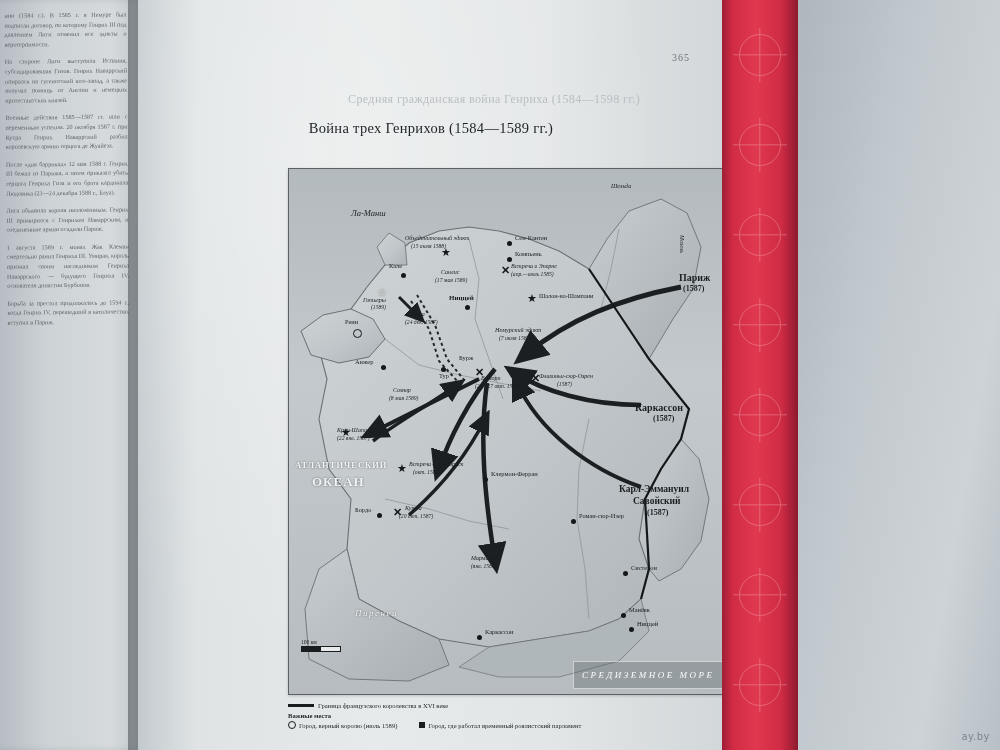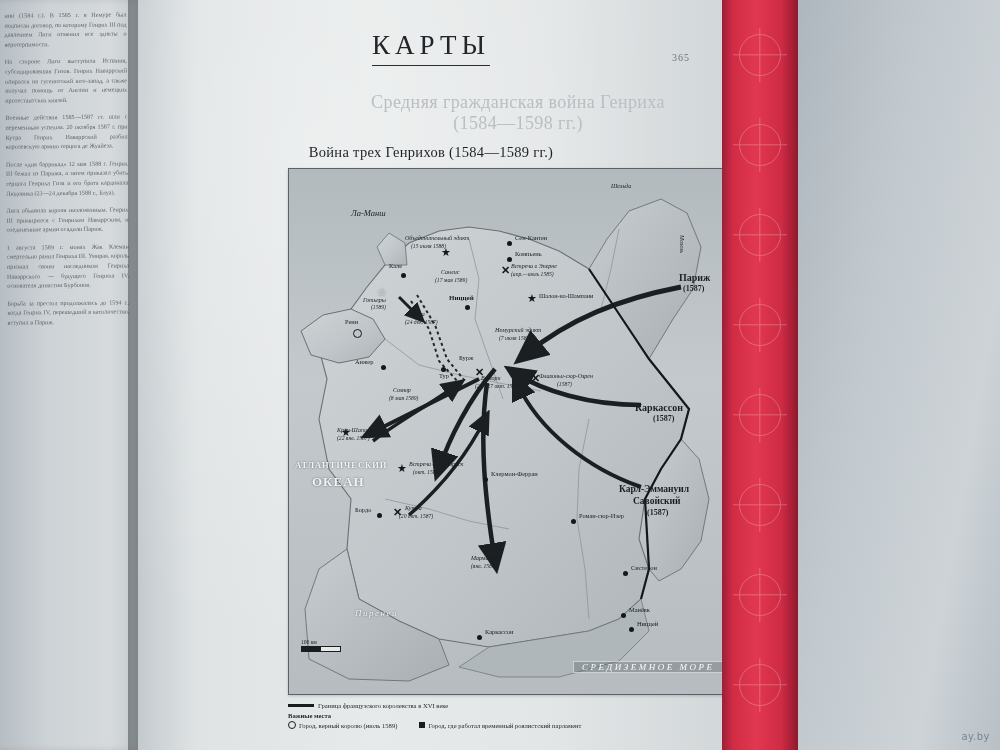--- a/index.html
+++ b/index.html
@@ -92,28 +92,27 @@
   .page-head .title{
     font-size:27px;letter-spacing:5px;color:#22262a;
     font-family:"Liberation Serif", serif;
     display:inline-block;padding-bottom:4px;border-bottom:1.6px solid #2a2e32;
   }
   .folio{
     position:absolute;right:34px;top:52px;font-size:10px;color:#6d747a;letter-spacing:1px;
   }
   .ghost-line{
     position:absolute;left:210px;top:92px;width:340px;
-    font-size:18px;color:#b9bfc2;letter-spacing:.4px;text-align:center;
+    font-size:12px;color:#b9bfc2;letter-spacing:.4px;text-align:left;
   }
 
   .map-caption{
     position:absolute;left:0;top:120px;width:586px;text-align:center;
     font-size:14.5px;color:#1e2226;letter-spacing:.3px;
     font-family:"Liberation Serif", serif;
-    margin-top:24px;
   }
 
   
   .map-frame{
     position:absolute;left:150px;top:168px;width:437px;height:525px;
     border:1px solid #5b6166;
     background:linear-gradient(160deg,#b9bfc2 0%,#c8cdcf 35%,#bcc2c5 70%,#aeb4b7 100%);
     overflow:hidden;
     box-shadow:0 1px 3px rgba(0,0,0,.18);
   }
@@ -157,21 +156,21 @@
   .legend .swatch{width:26px;height:3px;background:#1a1d20;}
   .legend .ttl{font-weight:bold;font-size:6.6px;margin-top:3px;}
   .legend .cols{display:flex;gap:22px;margin-top:2px;}
   .legend .li{display:flex;align-items:center;gap:3px;}
   .legend .sq{width:6px;height:6px;background:#1a1d20;display:inline-block;}
 
   .sea-banner{
     position:absolute;font-style:italic;letter-spacing:2.5px;
     color:#fafbfb;background:rgba(90,97,101,.35);
     border:1px solid rgba(255,255,255,.55);
-    padding:0 8px;font-size:9px;
+    padding:8px 8px;font-size:9px;
   }
   .scalebar{position:absolute;}
   .scalebar .bar{width:38px;height:4px;background:linear-gradient(90deg,#1a1d20 0 50%,#e8eaea 50% 100%);border:1px solid #1a1d20;}
   .scalebar .cap{font-size:5.5px;color:#1b1f22;margin-bottom:1px;}
 </style>
 </head>
 <body>
 
 <div id="scene">
   <div class="bg"></div>
@@ -187,23 +186,20 @@
       <p>Борьба за престол продолжалась до 1594 г., когда Генрих IV, перешедший в католичество, вступил в Париж.</p>
     </div>
   </div>
   <div class="gutter"></div>
 
   <div class="right-page">
     <div class="page-sheen"></div>
 
     <div class="ghost-line">Средняя гражданская война Генриха (1584—1598 гг.)</div>
 
-    <div class="page-head">
-      <div class="title">КАРТЫ</div>
-    </div>
     <div class="folio">365</div>
 
     <div class="map-caption">Война трех Генрихов (1584—1589 гг.)</div>
 
     <div class="map-frame">
       <div class="sea"></div>
 
       <div class="land">
         <svg width="437" height="525" viewBox="0 0 437 525" xmlns="http://www.w3.org/2000/svg">
           <defs>

